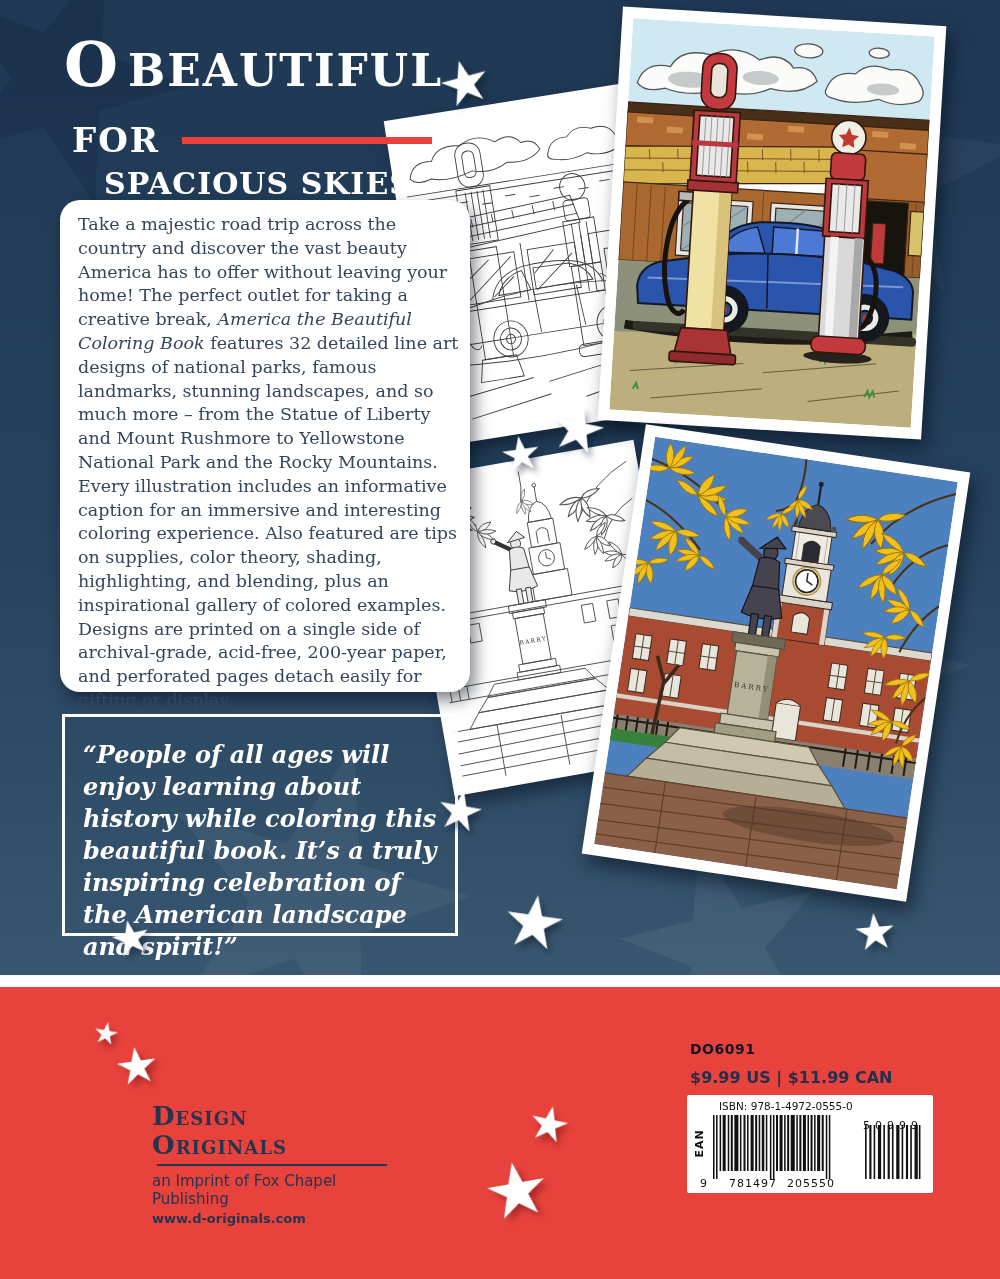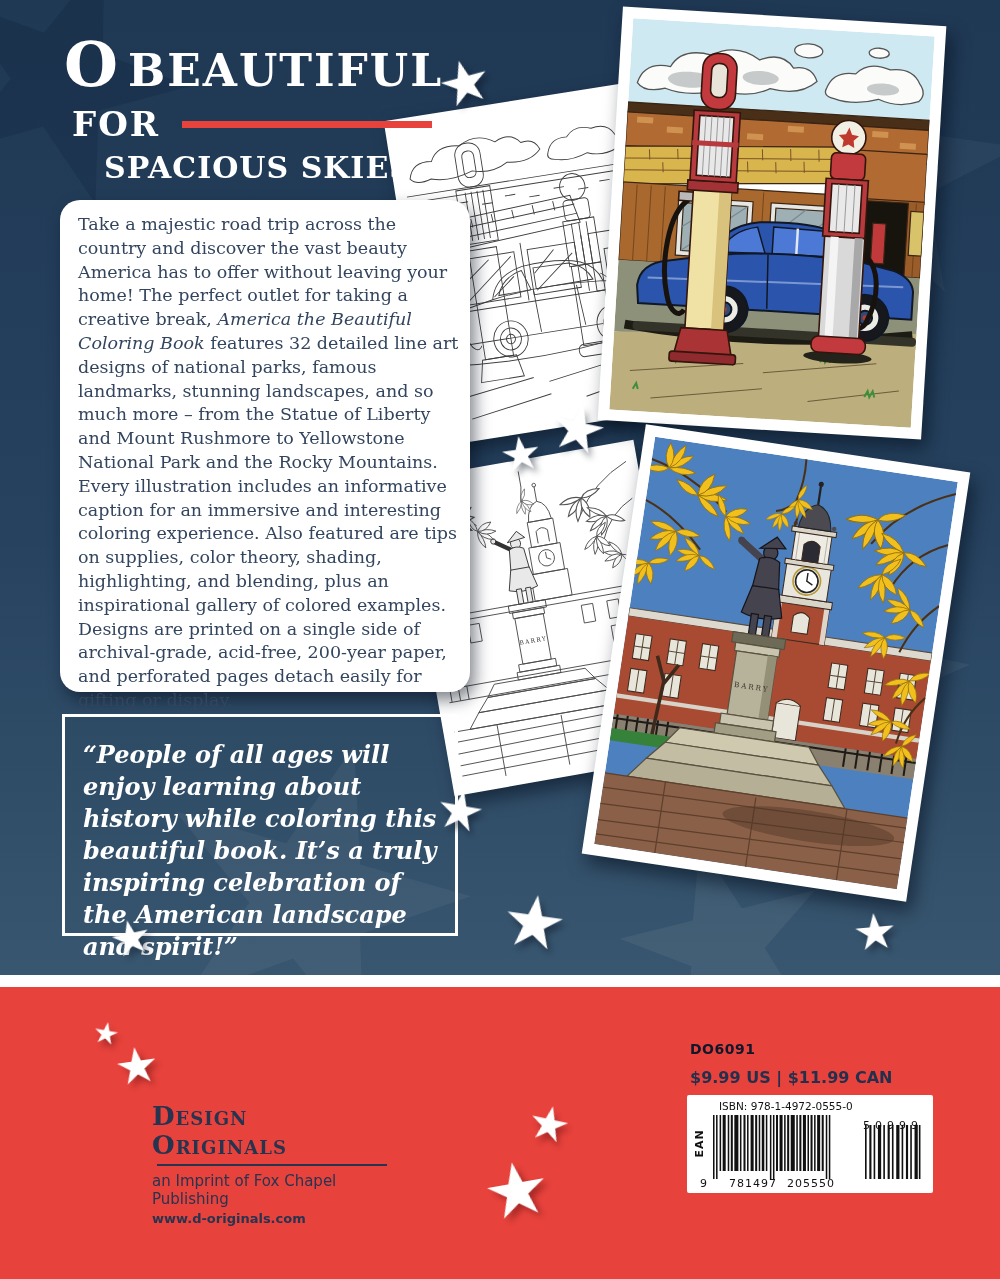--- a/index.html
+++ b/index.html
@@ -8,21 +8,21 @@
   .navy{position:absolute;left:0;top:0;width:1000px;height:975px;
         background:linear-gradient(180deg,#1f3854 0%,#26425f 55%,#38566f 100%);overflow:hidden;}
   .facet{position:absolute;z-index:0;}
   .facet i,.star i{display:block;width:100%;height:100%;
         clip-path:polygon(50% 0%,62% 35%,98% 35%,68% 56%,79% 90%,50% 69%,21% 90%,32% 56%,2% 35%,38% 35%);}
   
   .heading{position:absolute;left:64px;top:34px;color:#fff;font-weight:bold;z-index:2;}
   .h1{display:flex;align-items:baseline;gap:10px;}
   .h1-o{font-size:62px;line-height:1;}
   .h1-rest{font-size:44px;letter-spacing:2px;line-height:1;}
-  .h2{display:flex;align-items:center;gap:22px;margin-top:8px;margin-left:8px;}
+  .h2{display:flex;align-items:center;gap:22px;margin-top:24px;margin-left:8px;}
   .h2-word{font-size:34px;letter-spacing:2px;}
   .red-rule{width:250px;height:7px;background:#e8423c;}
   .h3{font-size:30px;letter-spacing:1px;margin-top:6px;margin-left:40px;white-space:nowrap;}
   
   .info-card{position:absolute;left:60px;top:200px;width:410px;height:492px;background:#fff;
         border-radius:20px;z-index:2;box-shadow:5px 8px 16px rgba(4,12,26,.5);box-sizing:border-box;
         padding:13px 4px 0 18px;}
   .desc{margin:0;font-size:17.5px;line-height:23.8px;color:#33455e;}
   
   .quote-card{position:absolute;left:62px;top:714px;width:396px;height:222px;border:3px solid #fff;

